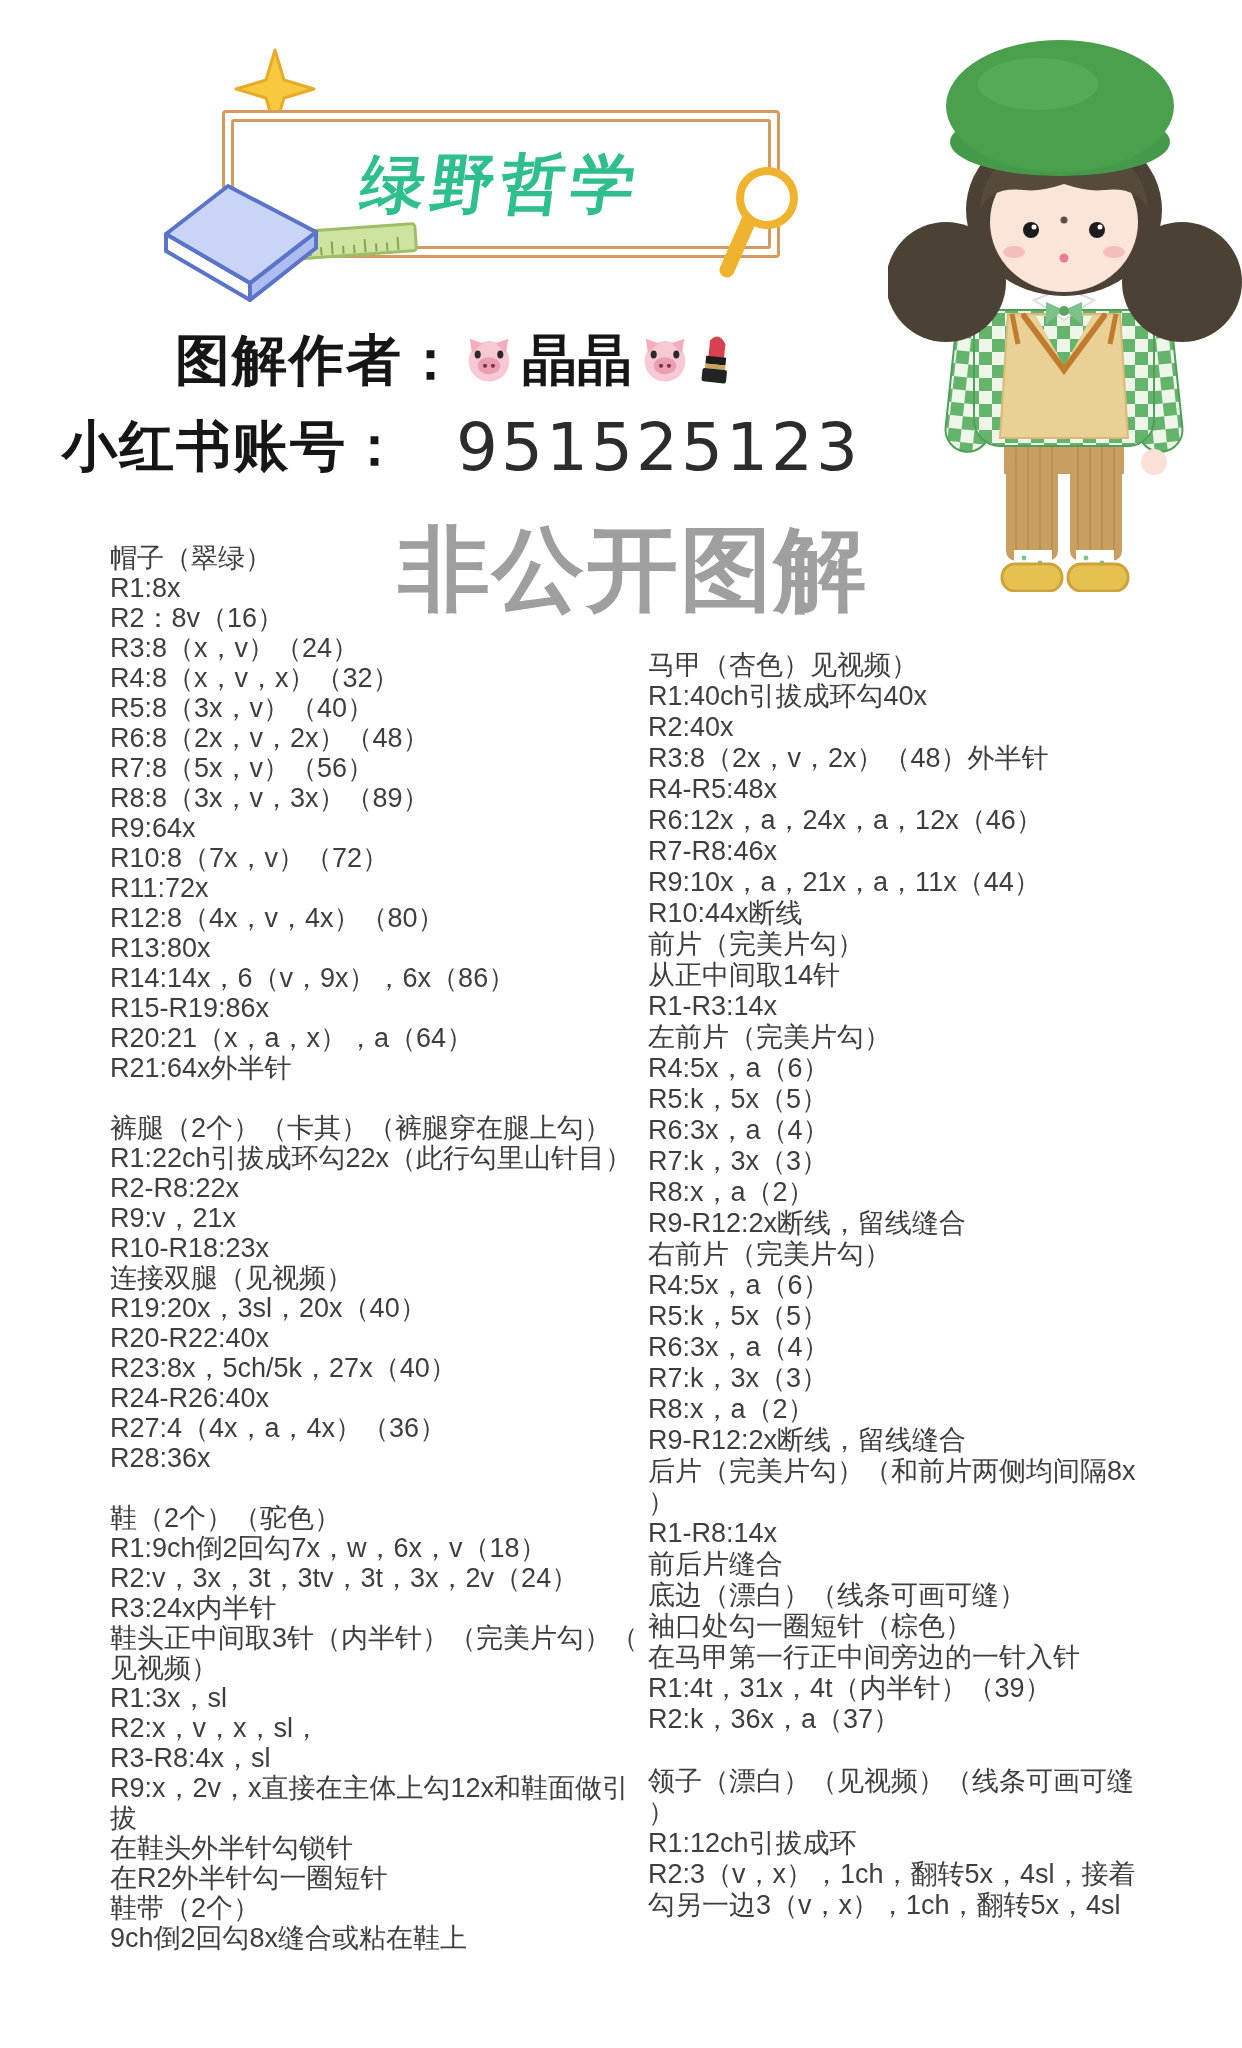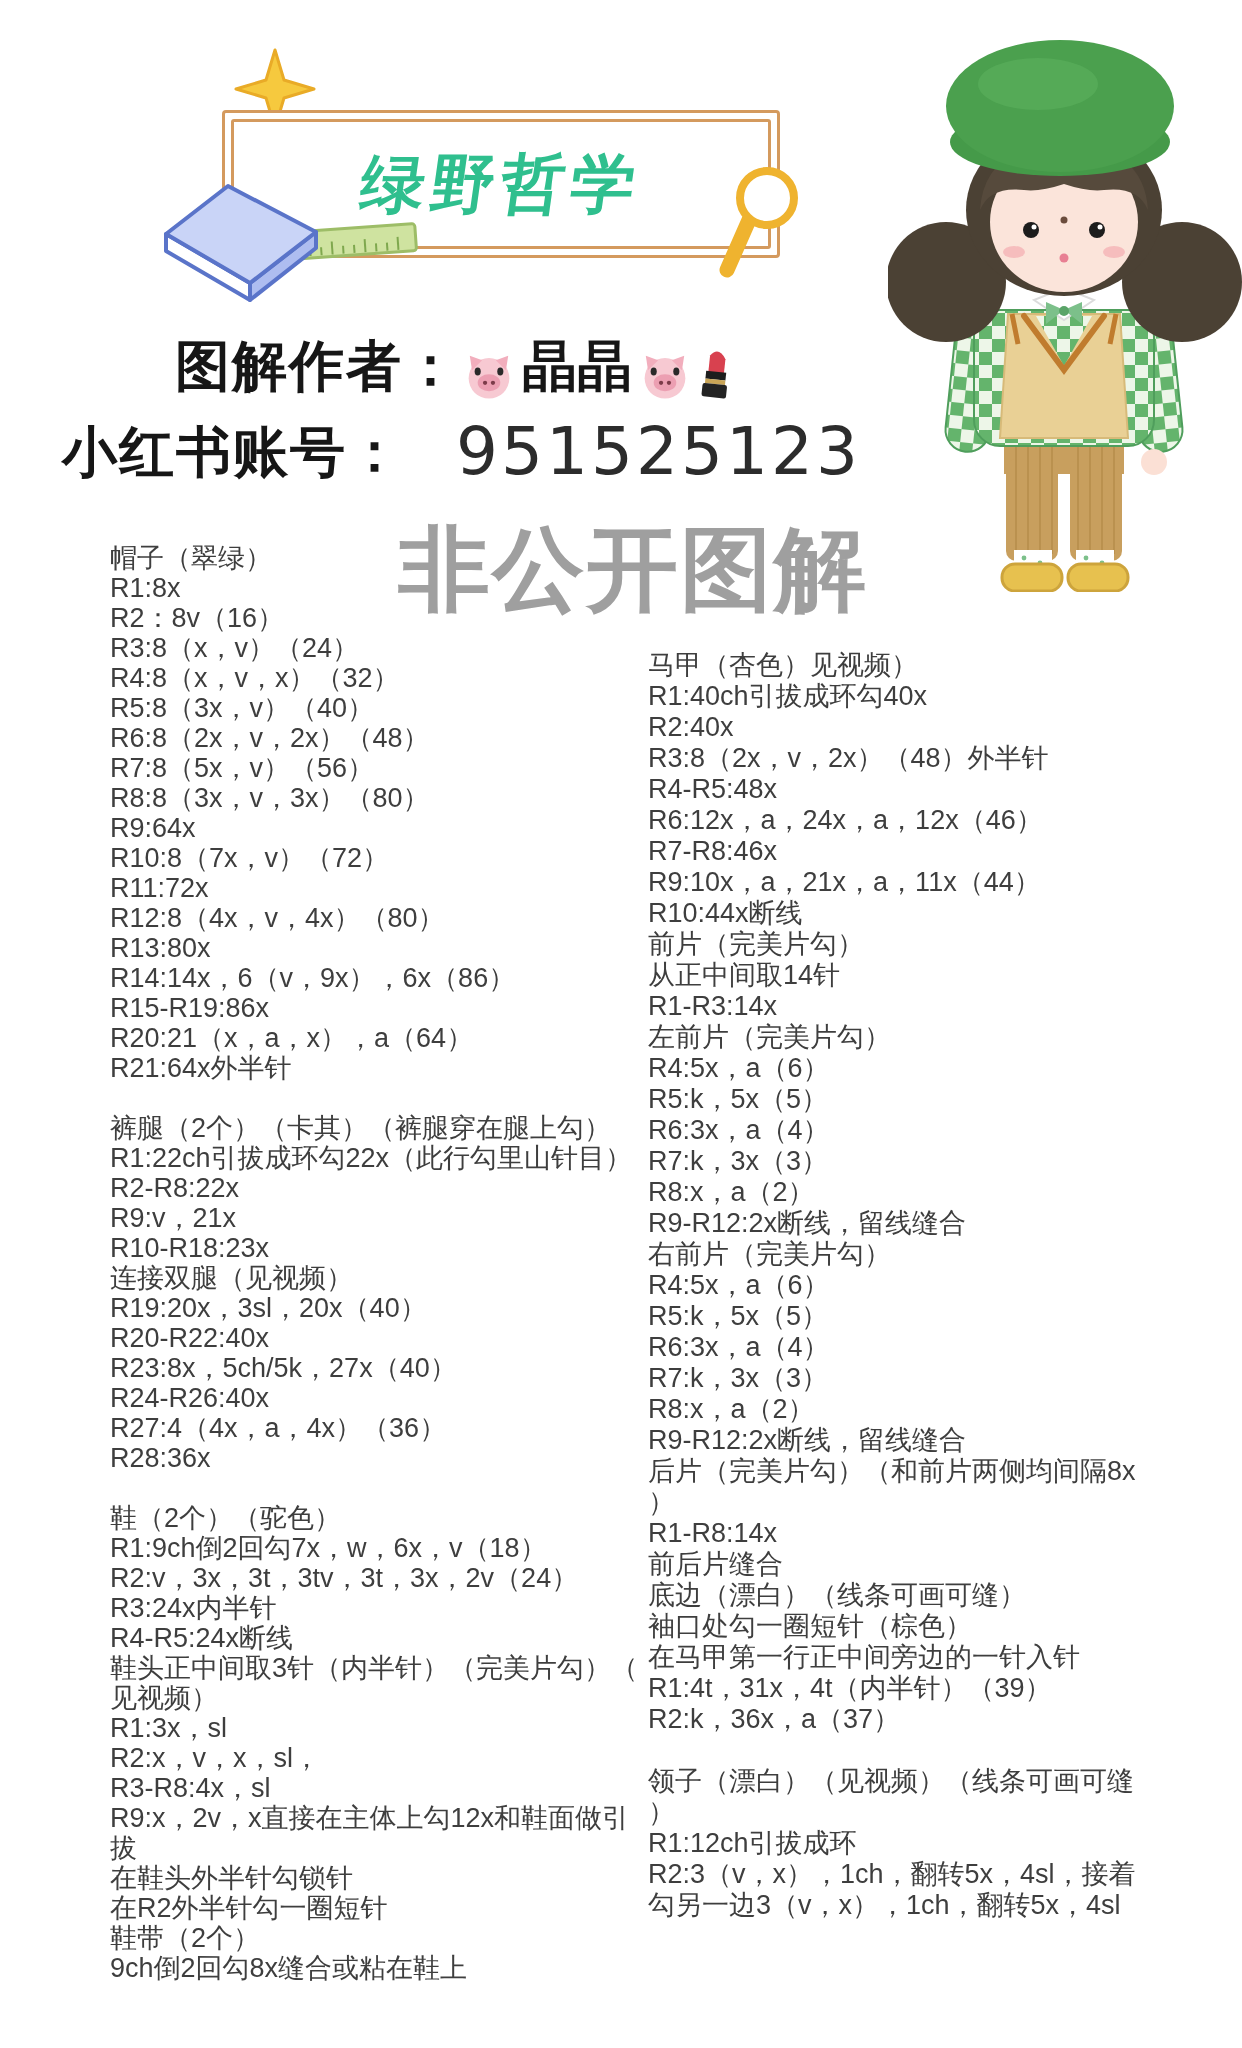--- a/index.html
+++ b/index.html
@@ -29,21 +29,21 @@
   .sparkles { left:232px; top:42px; }
   .ruler    { left:283px; top:220px; }
   .book     { left:158px; top:178px; }
   .magnifier{ left:703px; top:156px; }
 
   
   .doll { position:absolute; left:888px; top:14px; width:354px; height:578px; }
 
   
   .author { position:absolute; left:0; top:318px; width:900px; }
-  .author-row { display:flex; align-items:flex-end; white-space:nowrap; }
+  .author-row { display:flex; align-items:center; white-space:nowrap; }
   .author-row.r1 { margin-left:175px; height:86px; }
   .author-row.r2 { margin-left:62px; height:86px; }
   .author-label { font-size:55px; font-weight:800; color:#161616; letter-spacing:2px; }
   .author-name  { font-size:55px; font-weight:700; color:#161616; margin:0 4px; }
   .author-number{ font-size:66px; font-weight:400; color:#2c2c2c; margin-left:52px; letter-spacing:3px; font-family:"DejaVu Sans",sans-serif; }
   .emoji-icon { display:inline-block; margin:0 3px; }
 
   
   .watermark {
     position:absolute; left:398px; top:508px;
@@ -241,21 +241,21 @@
 
   <div class="col col-left">
       <div class="pattern-line">帽子（翠绿）</div>
       <div class="pattern-line">R1:8x</div>
       <div class="pattern-line">R2：8v（16）</div>
       <div class="pattern-line">R3:8（x，v）（24）</div>
       <div class="pattern-line">R4:8（x，v，x）（32）</div>
       <div class="pattern-line">R5:8（3x，v）（40）</div>
       <div class="pattern-line">R6:8（2x，v，2x）（48）</div>
       <div class="pattern-line">R7:8（5x，v）（56）</div>
-      <div class="pattern-line">R8:8（3x，v，3x）（80）</div>
+      <div class="pattern-line">R8:8（3x，v，3x）（89）</div>
       <div class="pattern-line">R9:64x</div>
       <div class="pattern-line">R10:8（7x，v）（72）</div>
       <div class="pattern-line">R11:72x</div>
       <div class="pattern-line">R12:8（4x，v，4x）（80）</div>
       <div class="pattern-line">R13:80x</div>
       <div class="pattern-line">R14:14x，6（v，9x），6x（86）</div>
       <div class="pattern-line">R15-R19:86x</div>
       <div class="pattern-line">R20:21（x，a，x），a（64）</div>
       <div class="pattern-line">R21:64x外半针</div>
       <div class="pattern-line blank"></div>
@@ -269,21 +269,20 @@
       <div class="pattern-line">R20-R22:40x</div>
       <div class="pattern-line">R23:8x，5ch/5k，27x（40）</div>
       <div class="pattern-line">R24-R26:40x</div>
       <div class="pattern-line">R27:4（4x，a，4x）（36）</div>
       <div class="pattern-line">R28:36x</div>
       <div class="pattern-line blank"></div>
       <div class="pattern-line">鞋（2个）（驼色）</div>
       <div class="pattern-line">R1:9ch倒2回勾7x，w，6x，v（18）</div>
       <div class="pattern-line">R2:v，3x，3t，3tv，3t，3x，2v（24）</div>
       <div class="pattern-line">R3:24x内半针</div>
-      <div class="pattern-line">R4-R5:24x断线</div>
       <div class="pattern-line">鞋头正中间取3针（内半针）（完美片勾）（</div>
       <div class="pattern-line">见视频）</div>
       <div class="pattern-line">R1:3x，sl</div>
       <div class="pattern-line">R2:x，v，x，sl，</div>
       <div class="pattern-line">R3-R8:4x，sl</div>
       <div class="pattern-line">R9:x，2v，x直接在主体上勾12x和鞋面做引</div>
       <div class="pattern-line">拔</div>
       <div class="pattern-line">在鞋头外半针勾锁针</div>
       <div class="pattern-line">在R2外半针勾一圈短针</div>
       <div class="pattern-line">鞋带（2个）</div>

